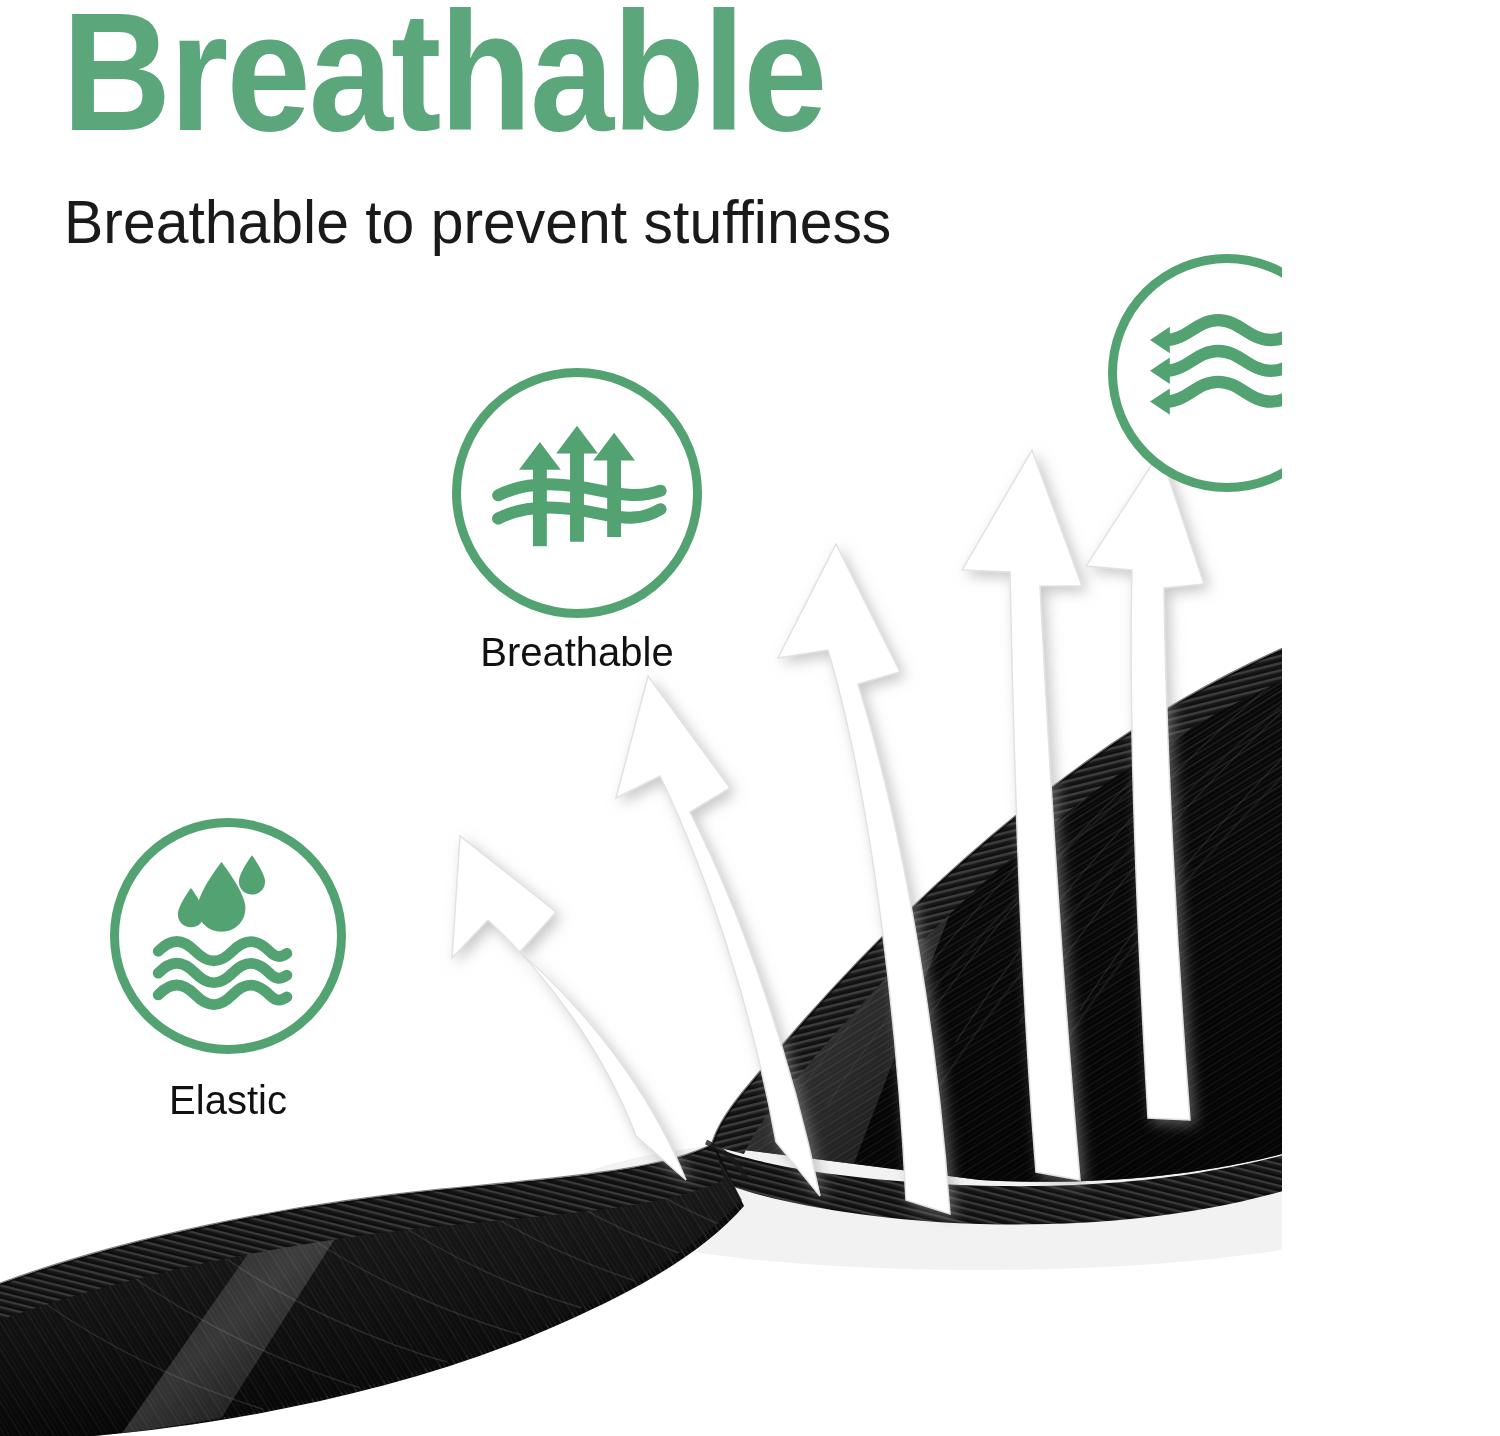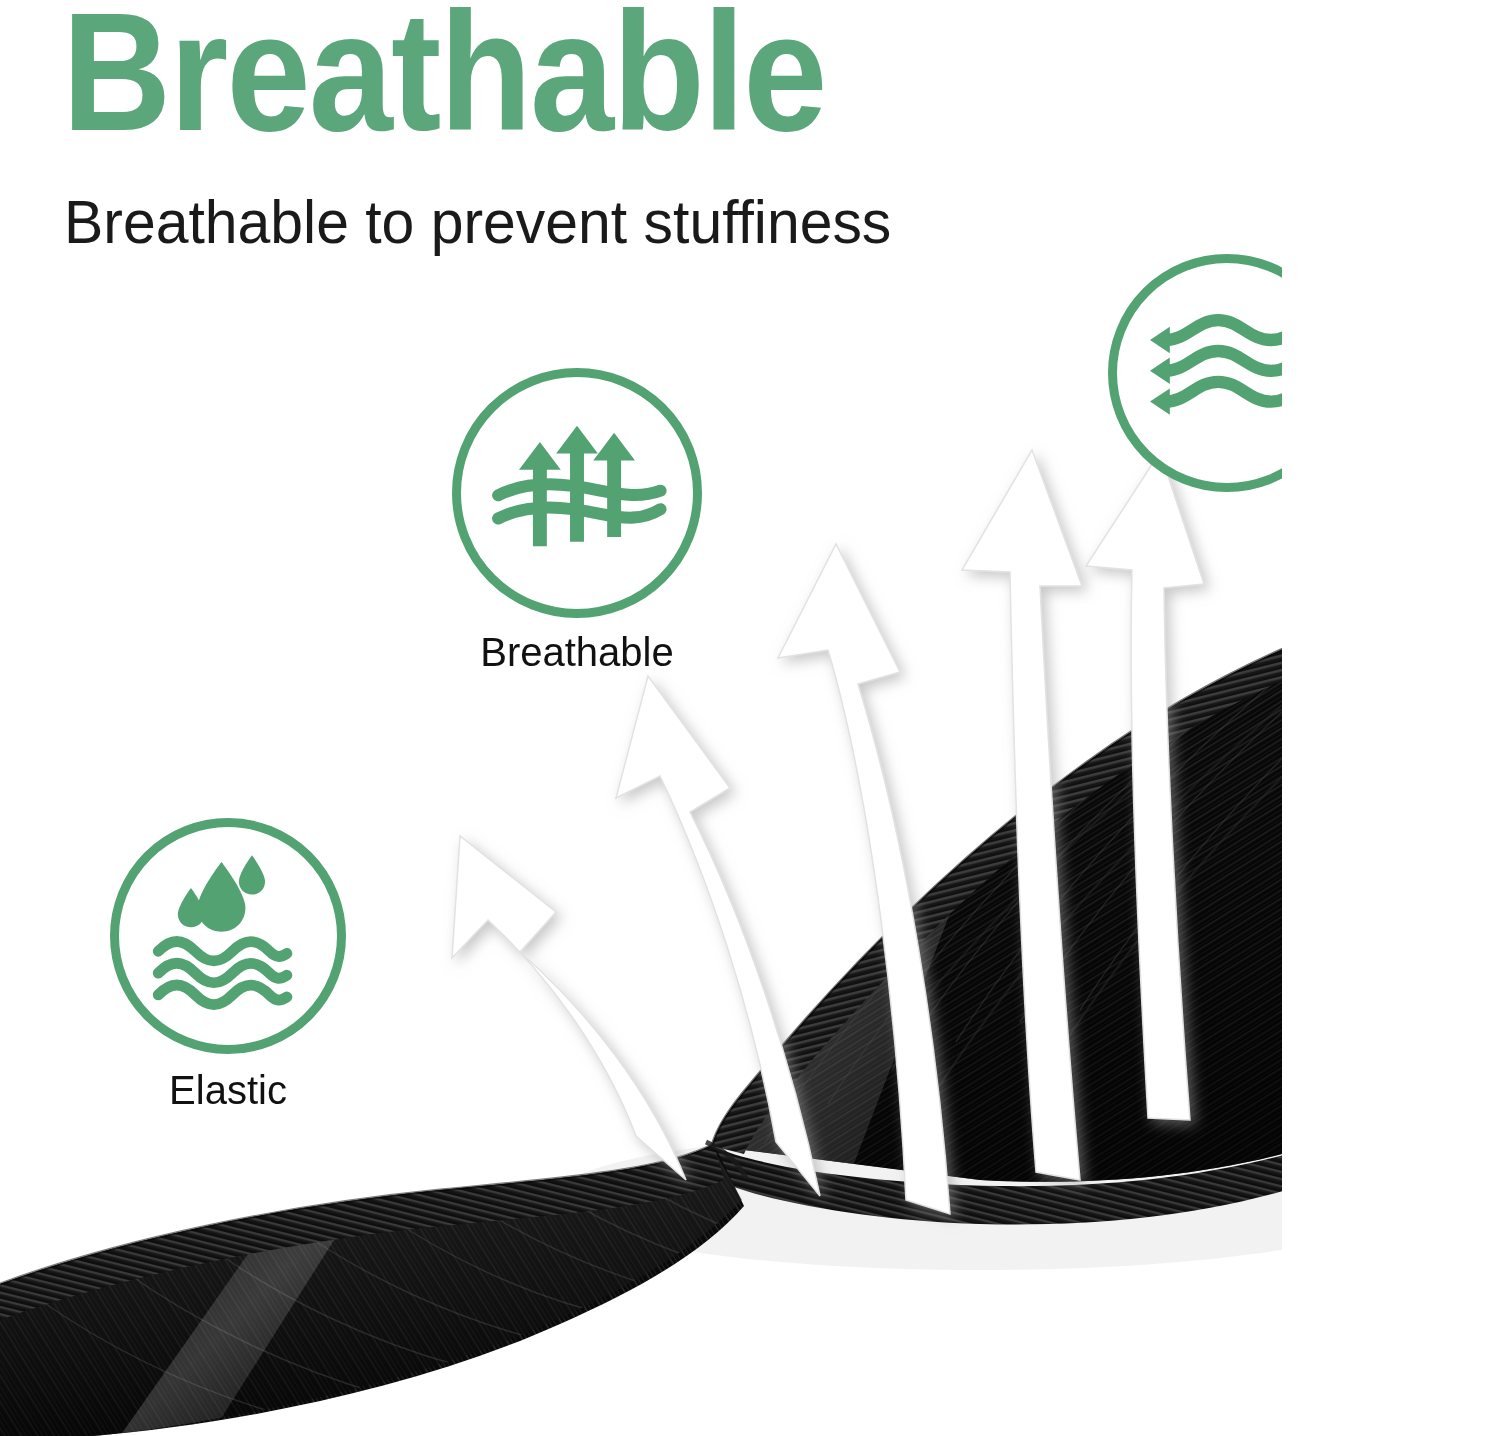--- a/index.html
+++ b/index.html
@@ -83,21 +83,21 @@
     left: 238px;
     top: 244px;
     width: auto;
     margin-top: 0;
     text-align: left;
     padding-left: 8px;
   }
 
   #feat-elastic { left: 110px; top: 818px; width: 236px; }
   #feat-elastic .circle { width: 236px; height: 236px; border-width: 9px; }
-  #feat-elastic .caption { margin-top: 14px; }
+  #feat-elastic .caption { margin-top: 24px; }
 
   
   #arrows {
     position: absolute;
     left: 0; top: 0;
     width: 1500px;
     height: 1436px;
     pointer-events: none;
   }
 

